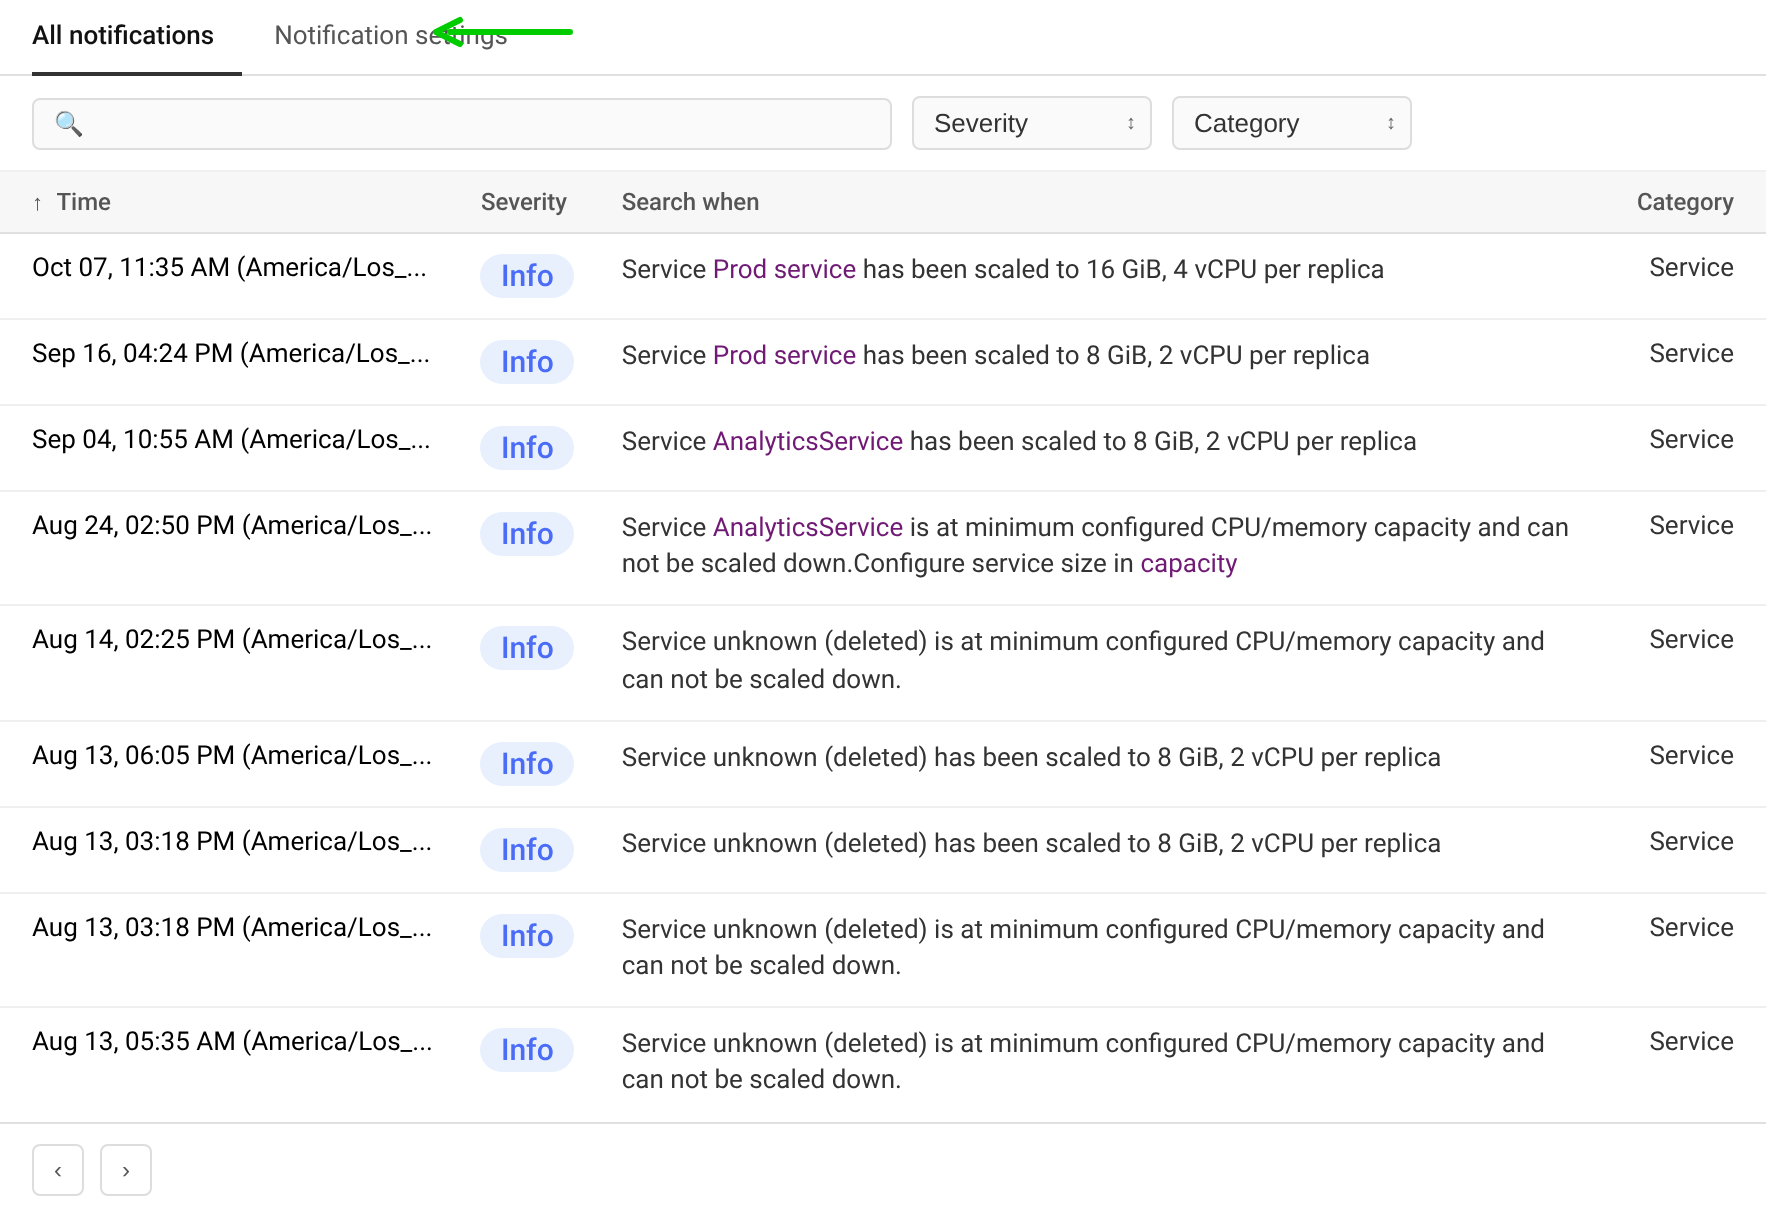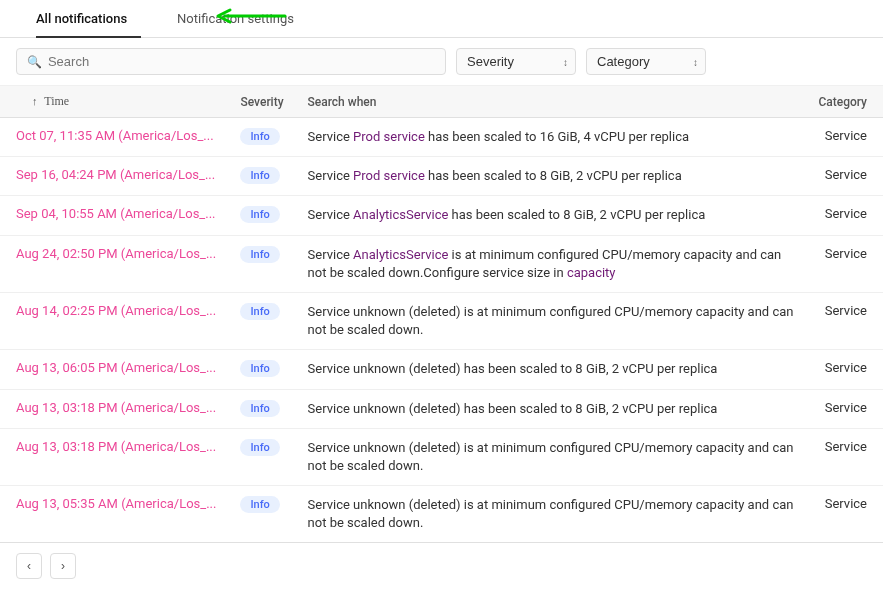--- a/index.html
+++ b/index.html
@@ -22,21 +22,20 @@
     }
     .tab {
       padding: 10px 14px 10px 0;
       margin-right: 16px;
       cursor: pointer;
       font-size: 13px;
       color: #555;
       border-bottom: 2px solid transparent;
       position: relative;
       top: 1px;
-      margin-left: 20px;
     }
     .tab.active {
       color: #111;
       border-bottom: 2px solid #333;
       font-weight: 500;
     }
 
     
     .arrow-annotation {
       position: absolute;
@@ -114,43 +113,43 @@
       border-bottom: 1px solid #e0e0e0;
     }
     thead th {
       text-align: left;
       padding: 8px 12px;
       font-weight: 500;
       font-size: 12px;
       color: #555;
       white-space: nowrap;
     }
-    thead th:first-child { padding-left: 32px; font-family: Liberation Serif, serif; }
+    thead th:first-child { padding-left: 16px; }
     thead th:last-child { padding-right: 16px; text-align: right; }
 
     .sort-icon { margin-right: 4px; font-size: 11px; }
 
     tbody tr {
       border-bottom: 1px solid #efefef;
     }
     tbody tr:last-child { border-bottom: none; padding-left: 48px; }
     tbody td {
       padding: 10px 12px;
       vertical-align: top;
       font-size: 13px;
       color: #333;
     }
-    tbody td:first-child { padding-left: 16px; white-space: nowrap; color: #ec4899; }
+    tbody td:first-child { padding-left: 16px; white-space: nowrap; color: #000000; }
     tbody td:last-child { padding-right: 16px; text-align: right; }
 
     .badge-info {
       display: inline-block;
       background: #e8f0fe;
       color: #4a6cf7;
-      font-size: 11px;
+      font-size: 15px;
       font-weight: 500;
       padding: 2px 10px;
       border-radius: 12px;
       white-space: nowrap;
     }
 
     .notify-text { color: #333; font-size: 13px; line-height: 1.4; }
     .link { color: #701a75; text-decoration: none; cursor: pointer; }
 
     
@@ -197,21 +196,20 @@
     <svg width="80" height="24" viewBox="0 0 80 24" fill="none" xmlns="http://www.w3.org/2000/svg">
       <path d="M75 12 L15 12" stroke="#00cc00" stroke-width="3" stroke-linecap="round"></path>
       <path d="M20 6 L8 12 L20 18" stroke="#00cc00" stroke-width="3" stroke-linecap="round" stroke-linejoin="round" fill="none"></path>
     </svg>
   </div>
 </div>
 
 <div class="filters-row">
   <div class="search-box">
     <span class="search-icon">🔍</span>
-    <input type="text" placeholder="Search" style="">
   </div>
   <div class="select-wrapper">
     <select>
       <option>Severity</option>
       <option>Info</option>
       <option>Warning</option>
       <option>Error</option>
     </select>
     <span class="select-arrow">↕</span>
   </div>

